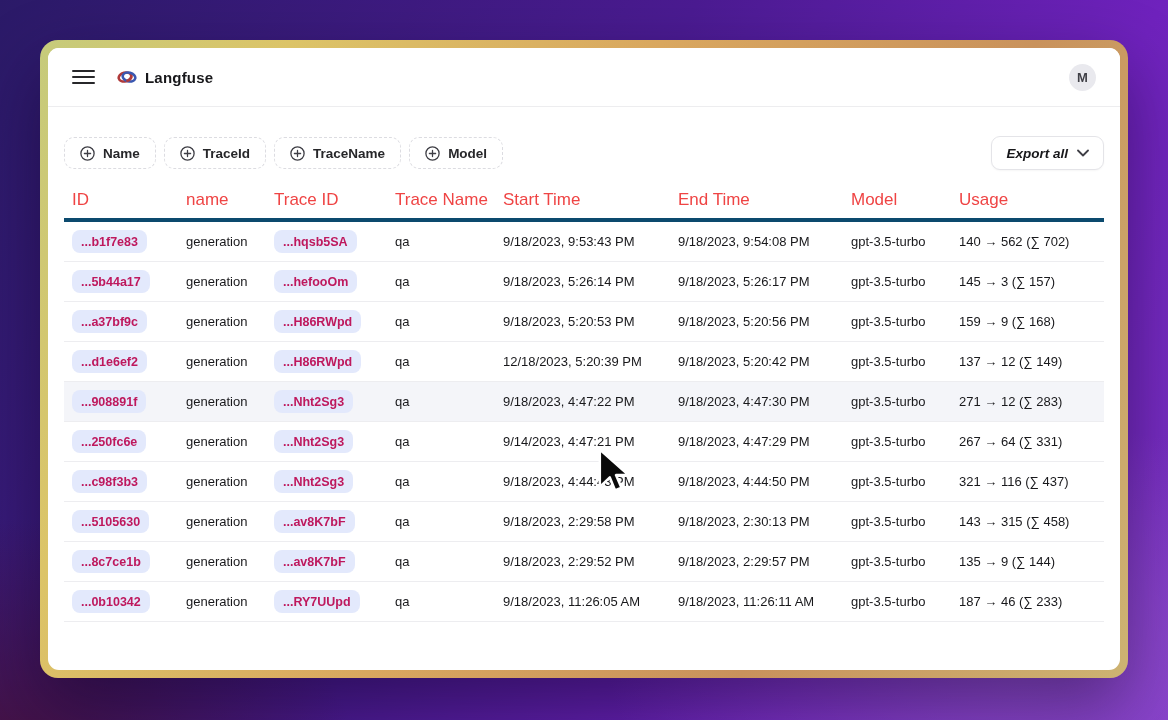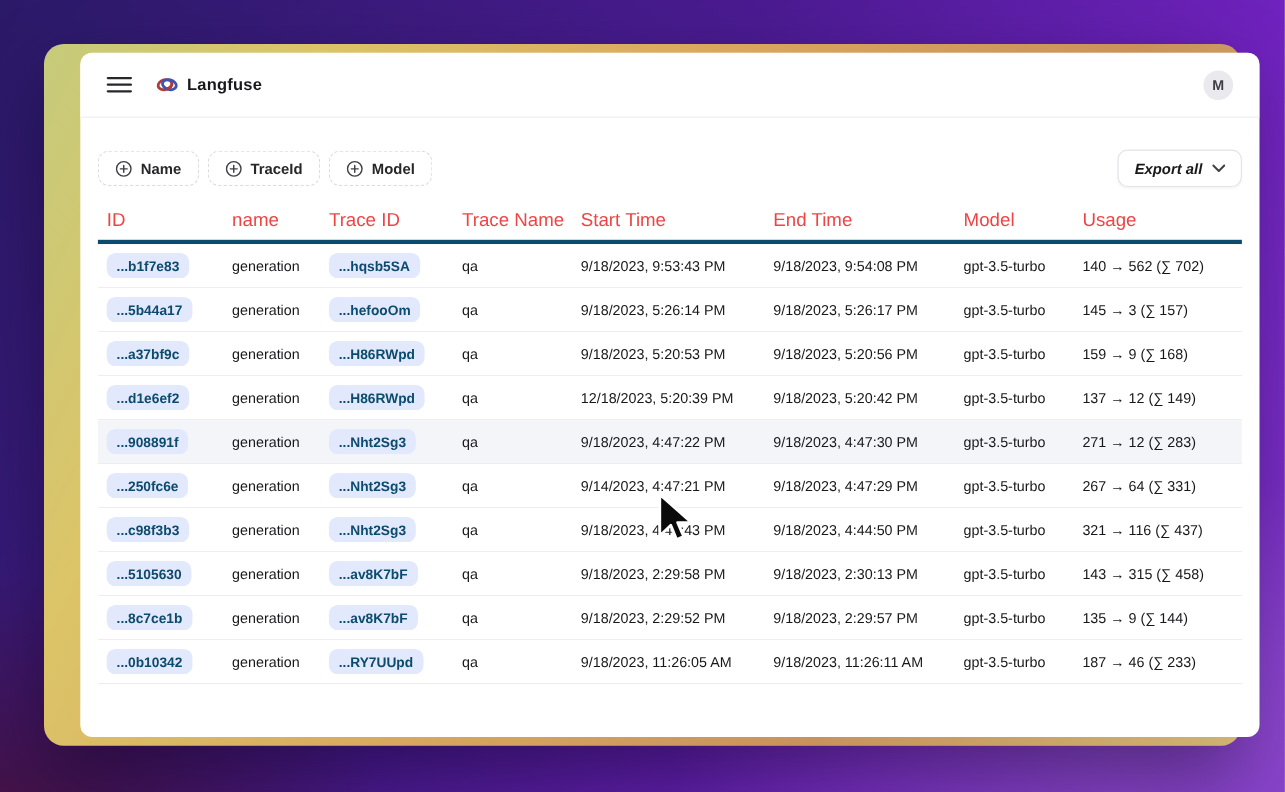--- a/index.html
+++ b/index.html
@@ -15,21 +15,21 @@
 
   
   .frame {
     position: absolute; left: 40px; top: 40px; width: 1088px; height: 638px;
     border-radius: 18px; padding: 8px;
     background: linear-gradient(115deg, #c6cb7b 0%, #dcc468 18%, #d9a75f 45%, #c9925c 72%, #cdb372 100%);
     box-shadow: 0 30px 70px rgba(10,0,30,.45);
   }
   .card {
     width: 100%; height: 100%; background: #ffffff; border-radius: 11px;
-    overflow: hidden; position: relative; margin-left: 25px;
+    overflow: hidden; position: relative;
   }
 
   
   .app-header {
     height: 59px; display: flex; align-items: center; padding: 0 24px;
     border-bottom: 1px solid #ededef; background: #fff;
   }
   .hamburger { width: 23px; height: 15px; display: flex; flex-direction: column; justify-content: space-between; cursor: pointer; background: none; border: none; }
   .hamburger span { display: block; height: 2.4px; width: 100%; background: #27272a; border-radius: 2px; }
   .brand { display: flex; align-items: center; margin-left: 22px; gap: 8px; }
@@ -71,21 +71,21 @@
     border-bottom: 4px solid #0c4a6e;
   }
   .thead > div { padding-left: 8px; }
   .trow {
     height: 40px; font-size: 13px; color: #18181b;
     border-bottom: 1px solid #ededf0; cursor: pointer; background: #fff;
   }
   .trow.hovered { background: #f4f5f9; }
   .trow > div { padding-left: 8px; white-space: nowrap; overflow: hidden; }
   .pill {
-    display: inline-block; background: #e3e9fc; color: #0c4a6e;
+    display: inline-block; background: #e3e9fc; color: #be185d;
     font-weight: 600; font-size: 12.5px; padding: 4.5px 9px; border-radius: 8px; cursor: pointer; text-align: center;
   }
 
   .icon-svg { display: block; }
 
   
   .cursor { position: absolute; left: 598px; top: 448px; z-index: 50; pointer-events: none; }
 </style>
 </head>
 <body>
@@ -126,20 +126,27 @@
                 <circle cx="7.5" cy="7.5" r="6.6" fill="none" stroke="#3f3f46" stroke-width="1.3"></circle>
                 <path d="M7.5 4.4v6.2 M4.4 7.5h6.2" stroke="#3f3f46" stroke-width="1.3" stroke-linecap="round"></path>
               </svg>
               <span>TraceId</span>
             </button>
             <button class="filter-btn">
               <svg class="icon-svg" width="15" height="15" viewBox="0 0 15 15">
                 <circle cx="7.5" cy="7.5" r="6.6" fill="none" stroke="#3f3f46" stroke-width="1.3"></circle>
                 <path d="M7.5 4.4v6.2 M4.4 7.5h6.2" stroke="#3f3f46" stroke-width="1.3" stroke-linecap="round"></path>
               </svg>
+              <span>TraceName</span>
+            </button>
+            <button class="filter-btn">
+              <svg class="icon-svg" width="15" height="15" viewBox="0 0 15 15">
+                <circle cx="7.5" cy="7.5" r="6.6" fill="none" stroke="#3f3f46" stroke-width="1.3"></circle>
+                <path d="M7.5 4.4v6.2 M4.4 7.5h6.2" stroke="#3f3f46" stroke-width="1.3" stroke-linecap="round"></path>
+              </svg>
               <span>Model</span>
             </button>
           </div>
         <button class="export-btn">
           <span>Export all</span>
           <svg class="icon-svg" width="12" height="8" viewBox="0 0 12 8">
               <path d="M1 1.5 L6 6.5 L11 1.5" fill="none" stroke="#3f3f46" stroke-width="1.8" stroke-linecap="round" stroke-linejoin="round"></path>
             </svg>
         </button>
       </div>

